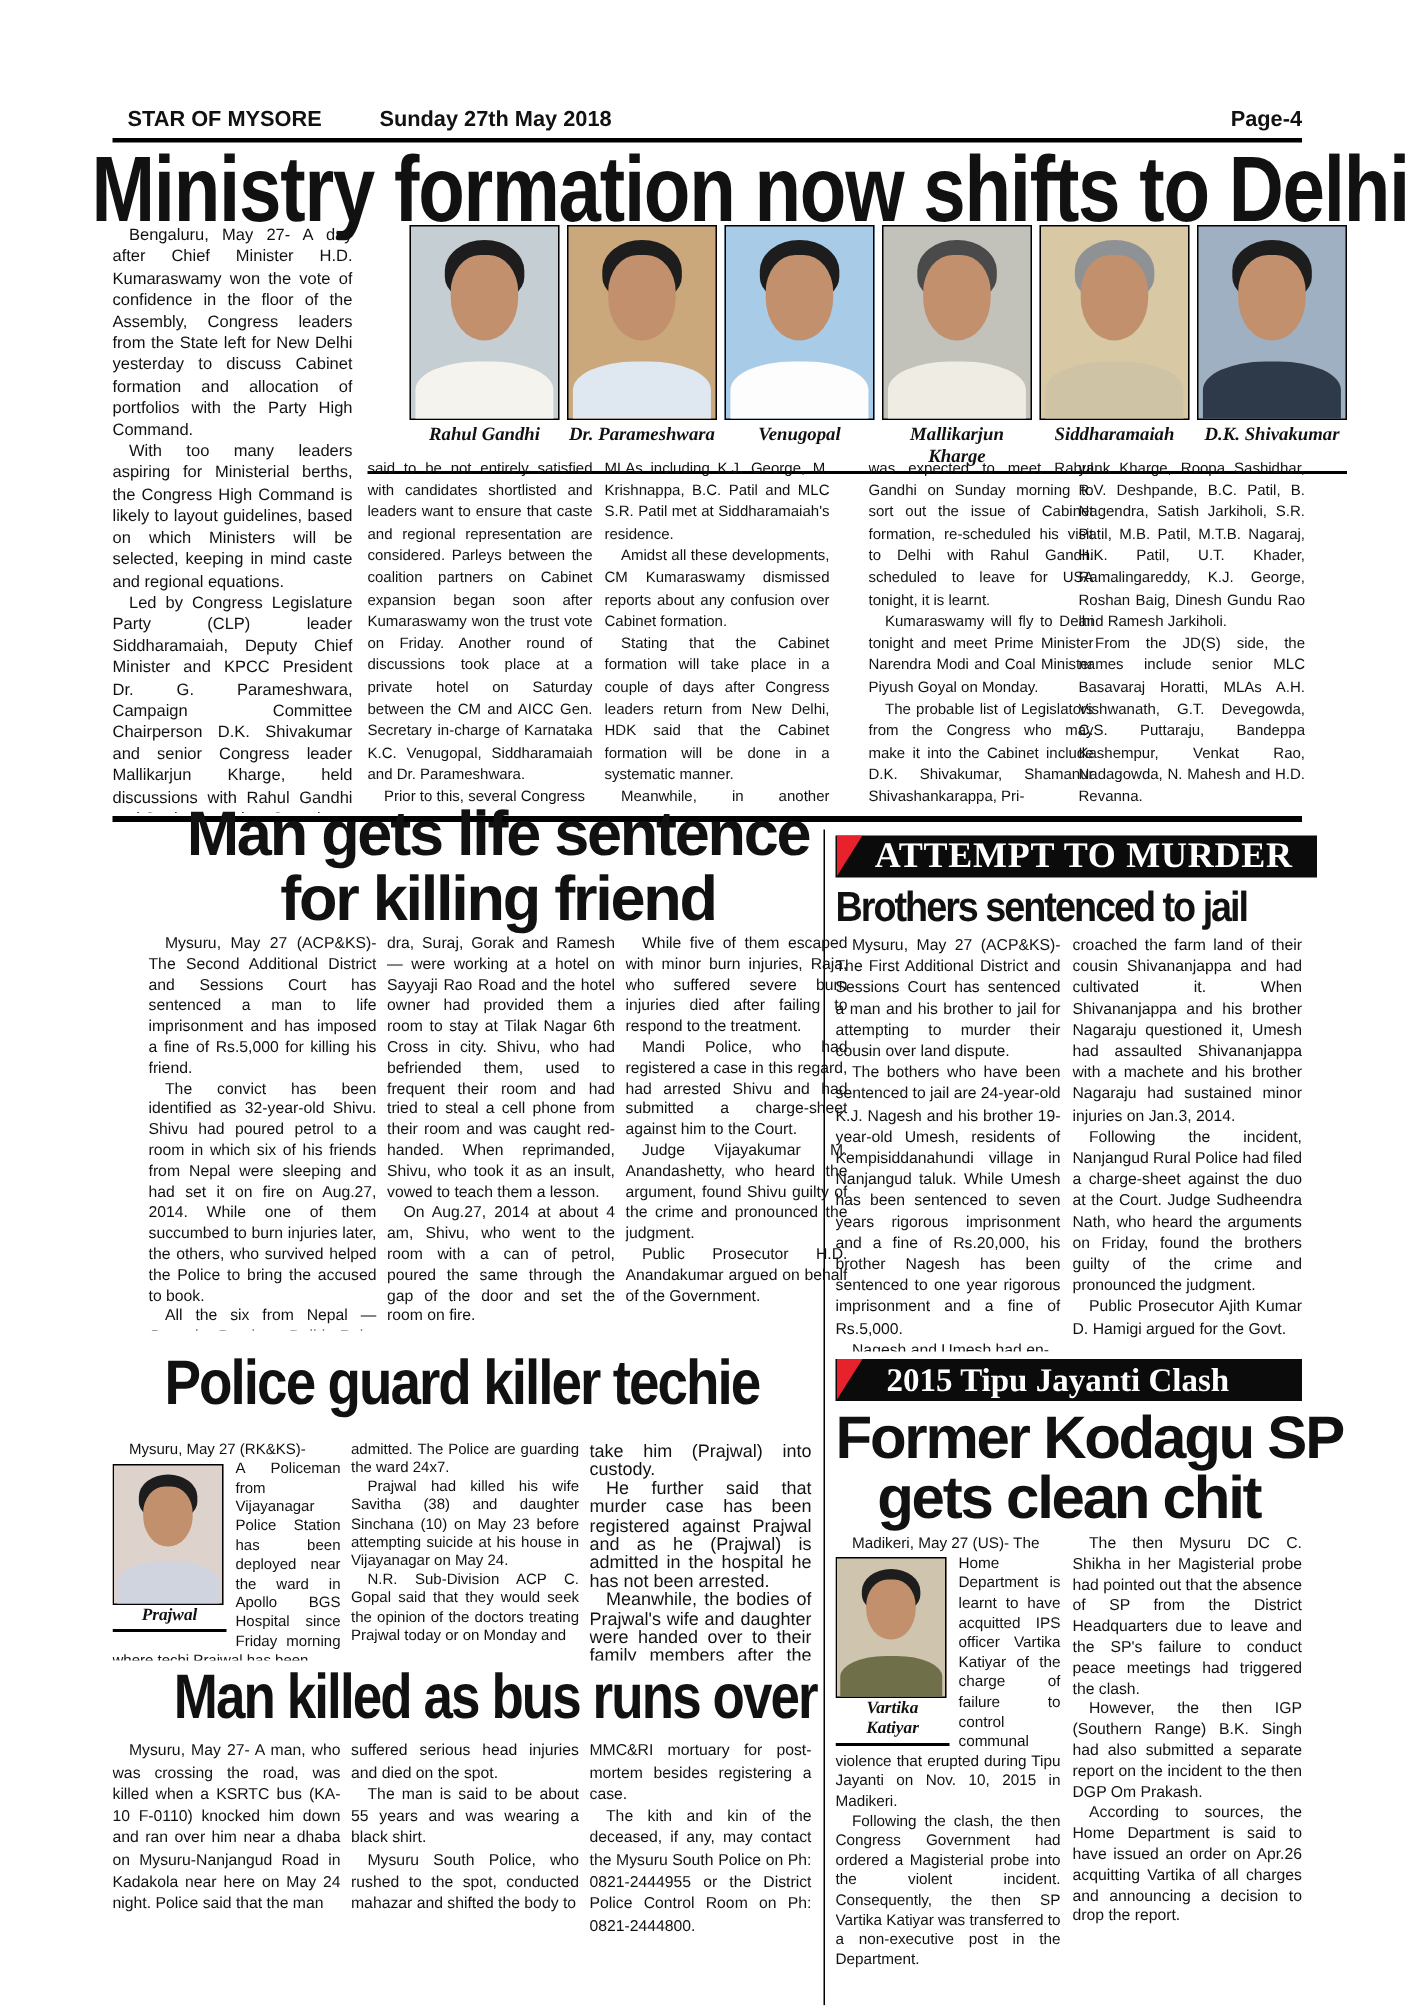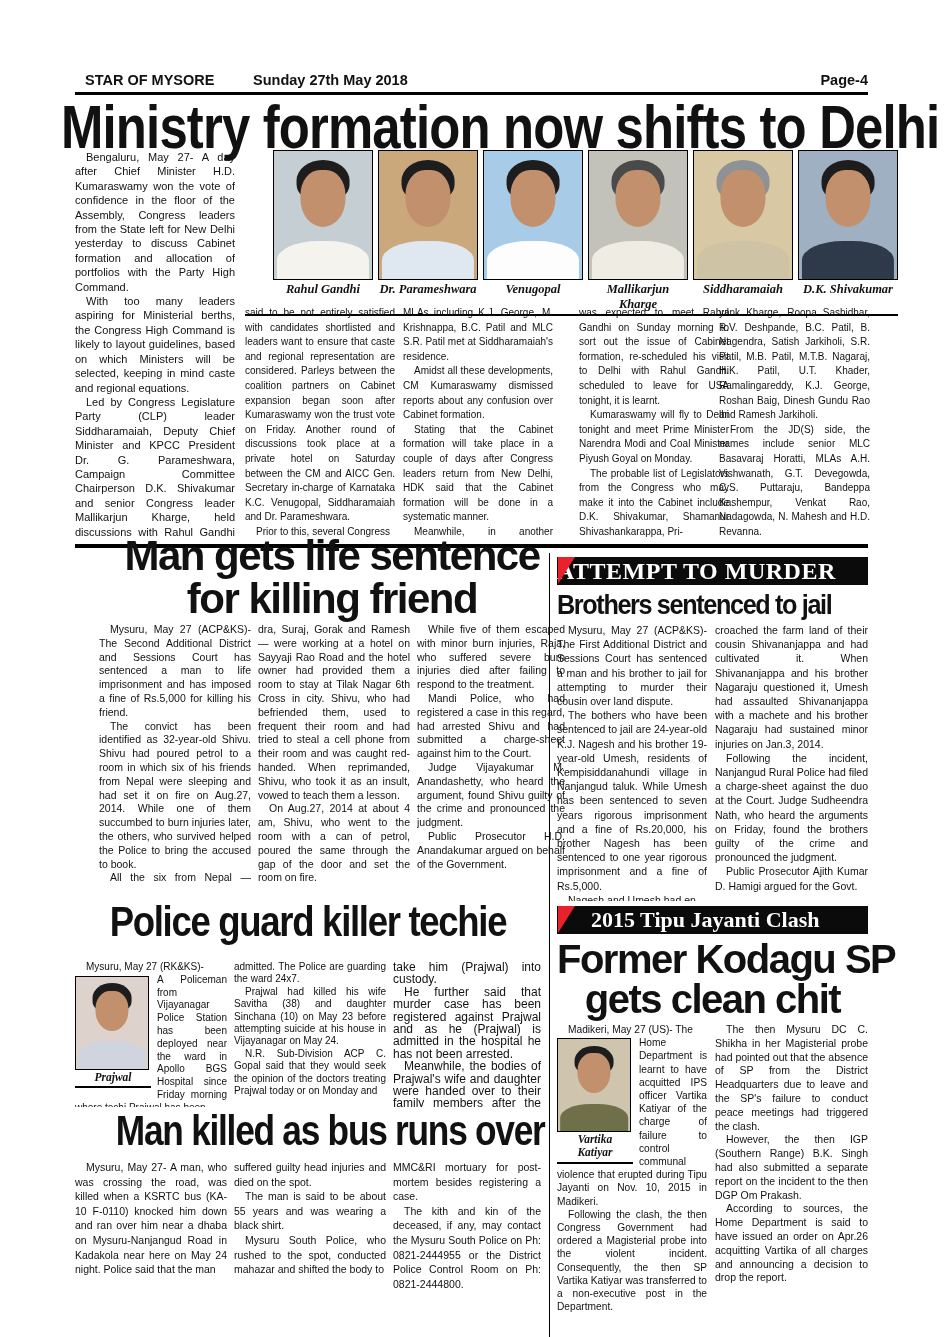--- a/index.html
+++ b/index.html
@@ -172,21 +172,21 @@
       </div>
     <div class="col" style="left:318px;top:88px;width:148px;height:264px;line-height:13.8px;">
         <p>While five of them escaped with minor burn injuries, Raja, who suffered severe burn injuries died after failing to respond to the treatment.</p>
         <p>Mandi Police, who had registered a case in this regard, had arrested Shivu and had submitted a charge-sheet against him to the Court.</p>
         <p>Judge Vijayakumar M. Anandashetty, who heard the argument, found Shivu guilty of the crime and pronounced the judgment.</p>
         <p>Public Prosecutor H.D. Anandakumar argued on behalf of the Government.</p>
       </div>
   </section>
 
   <section style="position:absolute;left:557px;top:553px;width:311px;height:348px;">
-    <div class="banner" style="left:0;top:4px;width:311px;font-size:24px;letter-spacing:.5px;padding-left:0;">
+    <div class="banner" style="left:0;top:4px;width:311px;text-align:center;font-size:24px;letter-spacing:.5px;padding-left:10px;">
       <span class="flag"></span>
       <span>ATTEMPT TO MURDER</span>
     </div>
     <div class="h2" style="position:absolute;left:0;top:38px;width:311px;text-align:left;font-size:28px;letter-spacing:-1.5px;">
       <span style="display:inline-block;transform:scaleX(.9);transform-origin:left center;">Brothers sentenced to jail</span>
     </div>
     <div class="col" style="left:0;top:70px;width:150px;height:278px;line-height:14.2px;">
         <p>Mysuru, May 27 (ACP&amp;KS)- The First Additional District and Sessions Court has sentenced a man and his brother to jail for attempting to murder their cousin over land dispute.</p>
         <p>The bothers who have been sentenced to jail are 24-year-old K.J. Nagesh and his brother 19-year-old Umesh, residents of Kempisiddanahundi village in Nanjangud taluk. While Umesh has been sentenced to seven years rigorous imprisonment and a fine of Rs.20,000, his brother Nagesh has been sentenced to one year rigorous imprisonment and a fine of Rs.5,000.</p>
         <p>Nagesh and Umesh had en-</p>
@@ -227,21 +227,21 @@
   </section>
 
   <section style="position:absolute;left:75px;top:1110px;width:466px;height:210px;">
     <div class="h2" style="font-size:42px;letter-spacing:-1.5px;">
       <span style="display:inline-block;transform:scaleX(.84);transform-origin:center;">Man killed as bus runs over</span>
     </div>
     <div class="col" style="left:0;top:50px;width:152px;height:155px;">
         <p>Mysuru, May 27- A man, who was crossing the road, was killed when a KSRTC bus (KA-10 F-0110) knocked him down and ran over him near a dhaba on Mysuru-Nanjangud Road in Kadakola near here on May 24 night. Police said that the man</p>
       </div>
     <div class="col cont" style="left:159px;top:50px;width:152px;height:155px;">
-        <p>suffered guilty head injuries and died on the spot.</p>
+        <p>suffered serious head injuries and died on the spot.</p>
         <p>The man is said to be about 55 years and was wearing a black shirt.</p>
         <p>Mysuru South Police, who rushed to the spot, conducted mahazar and shifted the body to</p>
       </div>
     <div class="col cont" style="left:318px;top:50px;width:148px;height:155px;">
         <p>MMC&amp;RI mortuary for post-mortem besides registering a case.</p>
         <p>The kith and kin of the deceased, if any, may contact the Mysuru South Police on Ph: 0821-2444955 or the District Police Control Room on Ph: 0821-2444800.</p>
       </div>
   </section>
 
   <section style="position:absolute;left:557px;top:903px;width:311px;height:434px;">

